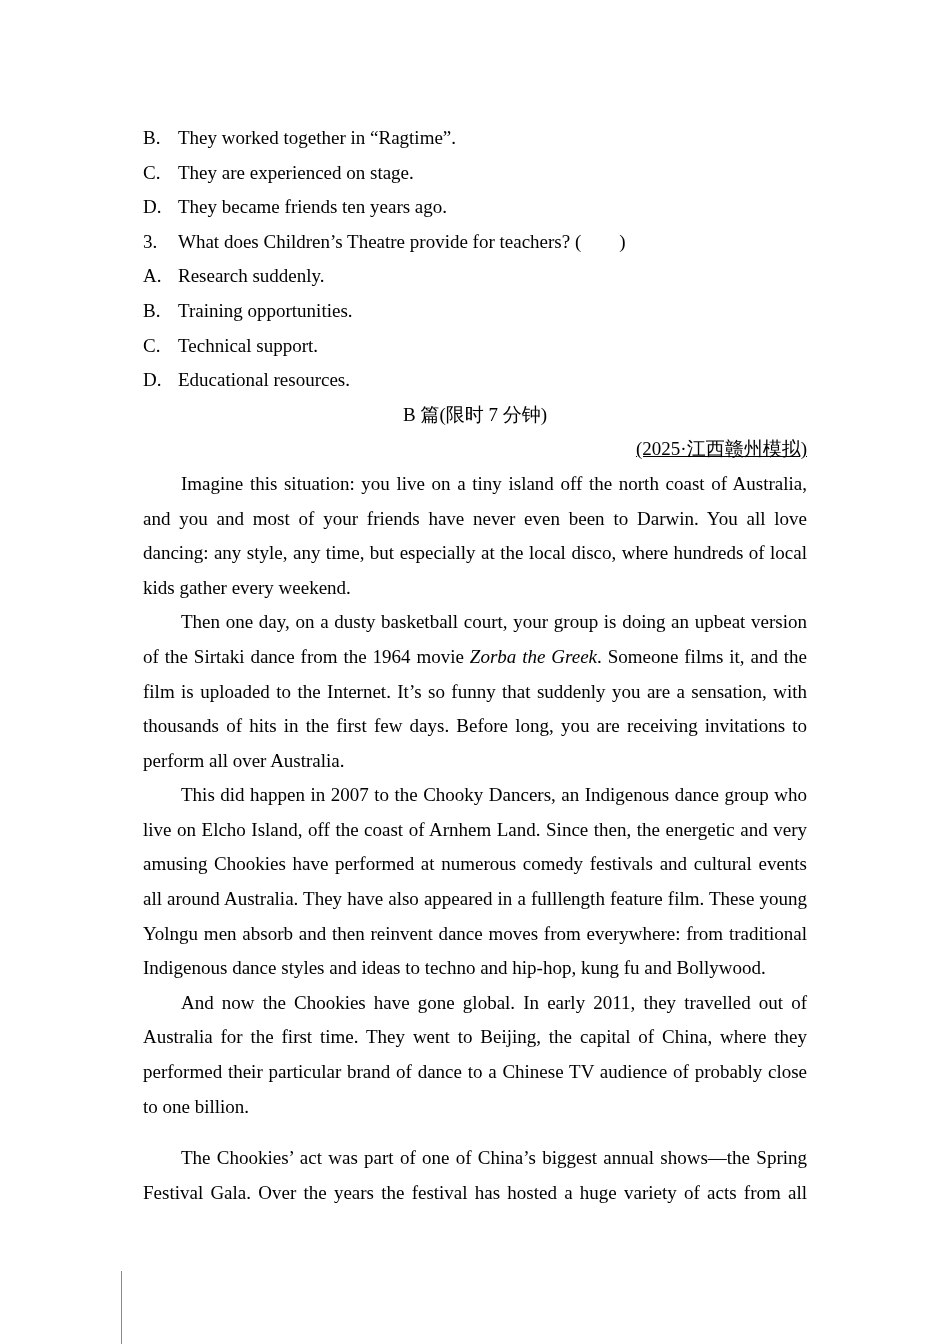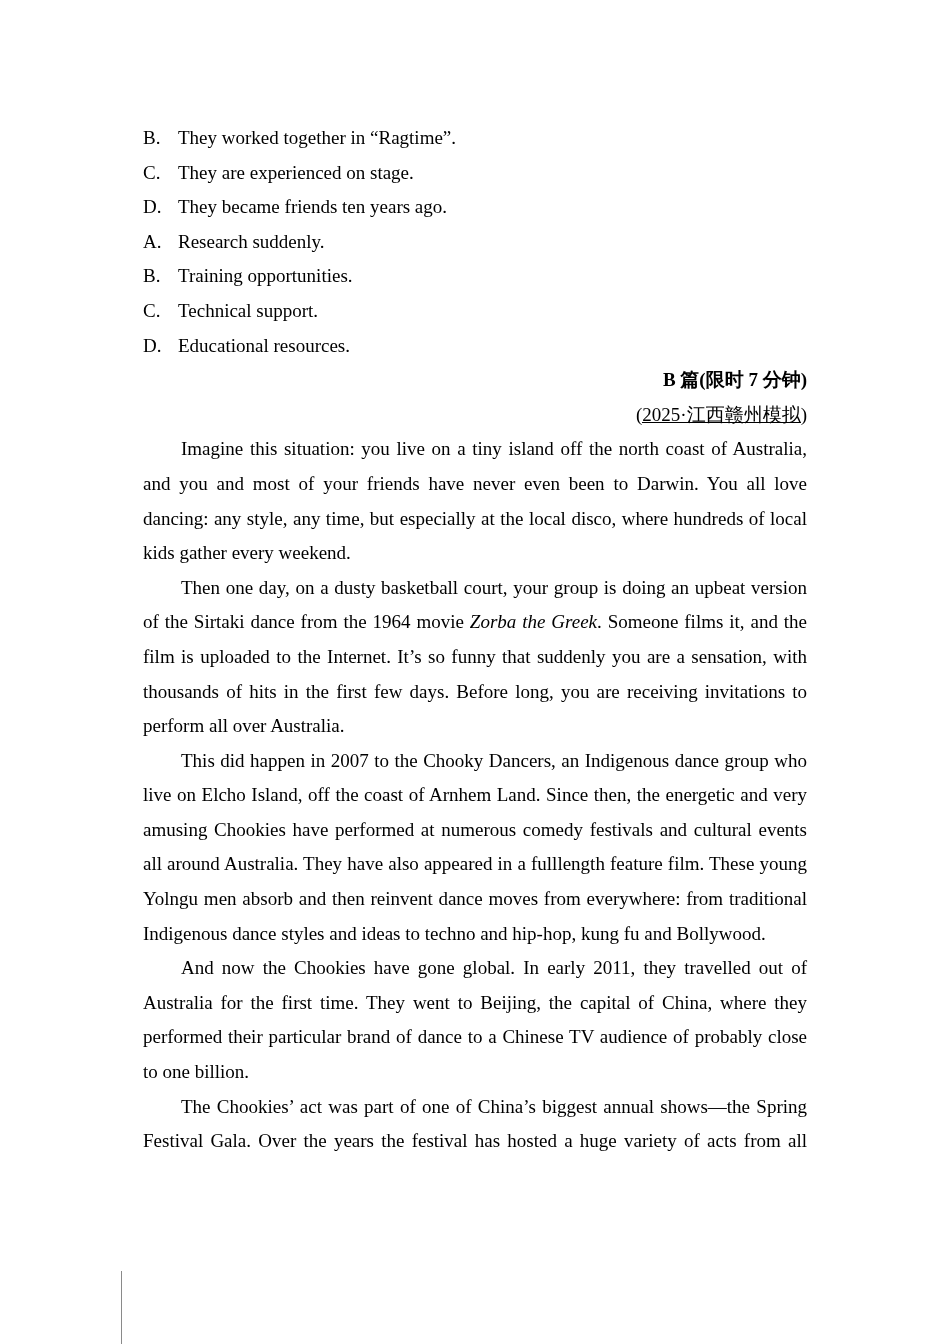--- a/index.html
+++ b/index.html
@@ -21,30 +21,30 @@
   .line, .para, .heading, .source {
     font-size: 19px;
     line-height: 34.6px;
     margin: 0;
   }
   .opt-label, .q-num {
     display: inline-block;
     min-width: 35px;
   }
   .heading {
-    text-align: right;
-    font-weight: 700;
+    text-align: center;
+    font-weight: 400;
   }
   .source { text-align: right; text-decoration: underline; }
   .para {
     text-align: justify;
     text-indent: 2em;
   }
   .para em { }
-  .para-continues { text-align-last: justify; }
+  .para-continues { text-align-last: justify; margin-top: 17px; }
   .artifact-line {
     position: absolute;
     left: 121px;
     top: 1271px;
     width: 1px;
     height: 73px;
     background: #8a8a8a;
   }
 </style>
 </head>
@@ -52,20 +52,21 @@
 
 <div class="page">
   <main class="content">
 
     <p class="line"><span class="opt-label">B.</span><span class="opt-text">They worked together in “Ragtime”.</span></p>
 
     <p class="line"><span class="opt-label">C.</span><span class="opt-text">They are experienced on stage.</span></p>
 
     <p class="line"><span class="opt-label">D.</span><span class="opt-text">They became friends ten years ago.</span></p>
 
+    <p class="line"><span class="q-num">3.</span><span class="q-text">What does Children’s Theatre provide for teachers? (&nbsp;&nbsp;&nbsp;&nbsp;&nbsp;&nbsp;&nbsp;&nbsp;)</span></p>
 
     <p class="line"><span class="opt-label">A.</span><span class="opt-text">Research suddenly.</span></p>
 
     <p class="line"><span class="opt-label">B.</span><span class="opt-text">Training opportunities.</span></p>
 
     <p class="line"><span class="opt-label">C.</span><span class="opt-text">Technical support.</span></p>
 
     <p class="line"><span class="opt-label">D.</span><span class="opt-text">Educational resources.</span></p>
 
     <h3 class="heading">B 篇(限时 7 分钟)</h3>

